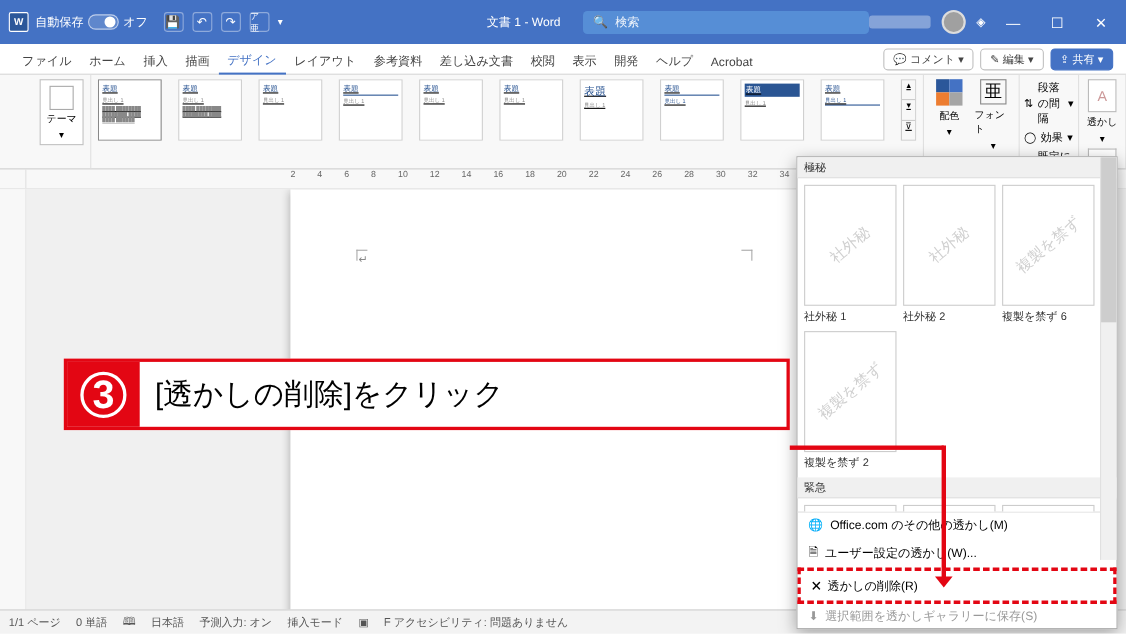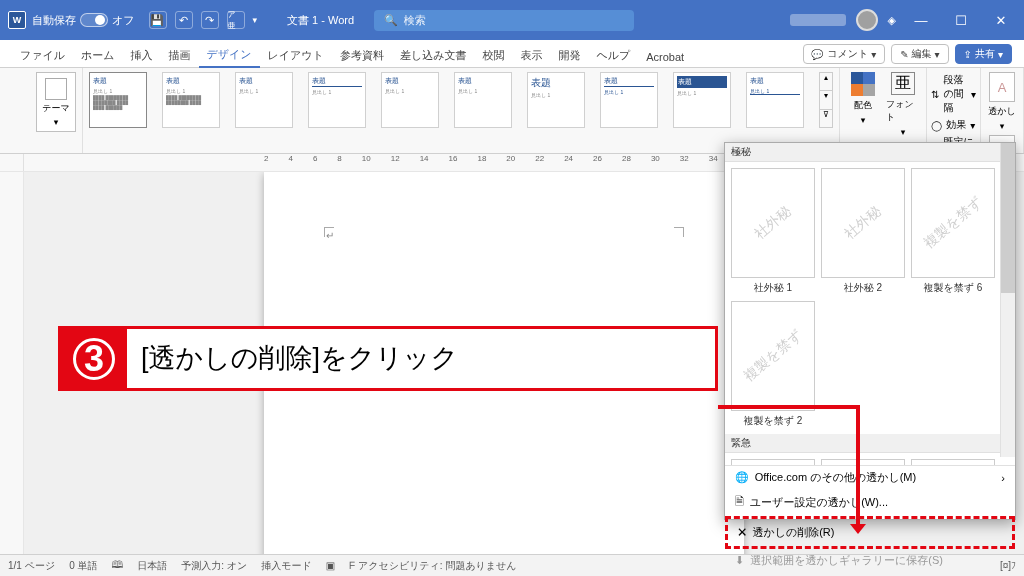--- a/index.html
+++ b/index.html
@@ -7,40 +7,40 @@
 
 
 .titlebar { height: 40px; background: #4472c4; display: flex; align-items: center; color: #fff; font-size: 11px; padding: 0 8px; }
 .titlebar .left { display: flex; align-items: center; gap: 6px; }
 .titlebar .word-icon { width: 18px; height: 18px; background: #2b579a; border: 1px solid #fff; border-radius: 2px; display: flex; align-items: center; justify-content: center; font-size: 9px; font-weight: bold; }
 .autosave { display: flex; align-items: center; gap: 4px; }
 .autosave .pill { width: 28px; height: 14px; background: rgba(255,255,255,0.15); border-radius: 8px; border: 1px solid rgba(255,255,255,.6); position: relative; }
 .autosave .pill::after { content:""; width:10px; height:10px; background:#fff; border-radius:50%; position:absolute; right:2px; top:1px; }
 .qat { display:flex; gap:8px; margin-left:8px; align-items:center;}
 .qat-btn { width:18px; height:18px; border:1px solid rgba(255,255,255,.4); border-radius:3px; display:flex; align-items:center; justify-content:center; cursor:pointer;}
-.titlebar .center { flex:1; display:flex; align-items:center; justify-content:flex-start; gap:20px; margin-left:30px;}
+.titlebar .center { flex:1; display:flex; align-items:center; justify-content:flex-end; gap:20px; margin-left:30px;}
 .search { display:flex; align-items:center; background:#568ed6; border-radius:4px; padding:3px 10px; width:260px; gap:6px;}
 .titlebar .right { display:flex; align-items:center; gap:10px;}
 .avatar { width:22px; height:22px; background:#a0a0a0; border-radius:50%; border:2px solid #ddd;}
 .wbtn { width:30px; height:30px; display:flex; align-items:center; justify-content:center; cursor:pointer; font-size:13px;}
 
 
 .menutabs { height:28px; background:#fff; display:flex; align-items:flex-end; padding:0 12px; border-bottom:1px solid #d0d0d0; font-size:11px; color:#444;}
 .menutabs .tab { padding:4px 8px; cursor:pointer;}
 .menutabs .tab.active { color:#4472c4; border-bottom:2px solid #4472c4; margin-bottom:-1px; font-weight:500;}
 .menutabs .spacer { flex:1; }
 .tool-right { display:flex; gap:6px; padding-bottom:3px;}
 .pill-btn { border:1px solid #c0c0c0; border-radius:4px; padding:2px 8px; font-size:10px; display:flex; align-items:center; gap:3px; cursor:pointer;}
 .pill-btn.share { background:#4472c4; color:#fff; border-color:#4472c4;}
 
 
 .ribbon { height:86px; background:#f8f8f8; border-bottom:1px solid #d0d0d0; display:flex; position:relative;}
 .ribbon-group { border-right:1px solid #e0e0e0; padding:4px 6px; display:flex; flex-direction:column; }
 .theme-btn { width:40px; height:60px; border:1px solid #c0c0c0; background:#fff; display:flex; flex-direction:column; align-items:center; justify-content:center; font-size:9px; gap:2px;}
-.themes-gallery { display:flex; gap:16px; overflow:hidden; }
+.themes-gallery { display:flex; gap:16px; overflow:hidden;text-decoration:underline; }
 .theme-thumb { width:58px; height:56px; border:1px solid #d0d0d0; background:#fff; padding:3px; font-size:5px; color:#888; overflow:hidden; margin-right:-1px;}
 .theme-thumb .thead { font-size:7px; color:#2a5593; margin-bottom:2px;}
 .gallery-label { font-size:10px; color:#666; text-align:center; padding-top:2px;}
 .small-btns { display:flex; flex-direction:column; gap:1px; padding:4px 2px;}
 .small-btns .r { display:flex; gap:4px; align-items:center; font-size:10px; padding:1px 2px; cursor:pointer;}
 .color-grid { display:inline-grid; grid-template-columns:repeat(2,12px); grid-template-rows:repeat(2,12px); gap:0;}
 .color-grid span:nth-child(1){background:#2b579a;} .color-grid span:nth-child(2){background:#4472c4;} .color-grid span:nth-child(3){background:#ed7d31;} .color-grid span:nth-child(4){background:#a5a5a5;}
 .watermark-group { display:flex; gap:4px; padding:4px;}
 .wm-btn { width:34px; height:60px; display:flex; flex-direction:column; align-items:center; justify-content:flex-start; gap:3px; font-size:9px; cursor:pointer;}
 .wm-btn .ico { width:26px; height:30px; border:1px solid #bbb; background:#fff; display:flex; align-items:center; justify-content:center;}
@@ -64,27 +64,27 @@
 .callout { position:absolute; left:58px; top:326px; width:660px; background:#fff; border:3px solid #e30613; z-index:50; display:flex;}
 .callout .num { width:66px; background:#e30613; color:#fff; display:flex; align-items:center; justify-content:center; font-size:36px; font-weight:bold;}
 .callout .num-inner { width:42px; height:42px; border:3px solid #fff; border-radius:50%; display:flex; align-items:center; justify-content:center;}
 .callout .txt { padding:10px 14px; font-size:27px; font-weight:500; line-height:1.45; flex:1;}
 .connector { position:absolute; border:2px solid #e30613; z-index:49; }
 .conn-h { left:718px; top:405px; width:140px; height:0;}
 .conn-v { left:856px; top:405px; width:0; height:122px;}
 .arrow-down { position:absolute; left:850px; top:524px; width:0; height:0; border-left:8px solid transparent; border-right:8px solid transparent; border-top:10px solid #e30613; z-index:60;}
 
 
-.wm-dropdown { position:absolute; right:8px; top:142px; width:292px; height:378px; background:#fff; border:1px solid #ababab; box-shadow:0 4px 14px rgba(0,0,0,.35); z-index:40; font-size:11px; display:flex; flex-direction:column;}
+.wm-dropdown { position:absolute; right:8px; top:142px; width:292px; height:430px; background:#fff; border:1px solid #ababab; box-shadow:0 4px 14px rgba(0,0,0,.35); z-index:40; font-size:11px; display:flex; flex-direction:column;}
 .wm-dropdown .section-label { background:#f0f0f0; padding:2px 6px; font-size:10px; color:#333; border-bottom:1px solid #e0e0e0;}
 .wm-grid { display:flex; flex-wrap:wrap; gap:6px; padding:6px; }
 .wm-item { width:84px; }
 .wm-thumb { width:84px; height:110px; border:1px solid #ccc; background:#fff; display:flex; align-items:center; justify-content:center; position:relative; overflow:hidden;}
 .wm-thumb .diag { transform:rotate(-40deg); color:#d0d0d0; font-size:14px; white-space:nowrap;}
-.wm-cap { font-size:10px; text-align:center; margin-top:3px; color:#333;}
+.wm-cap { font-size:10px; text-align:left; margin-top:3px; color:#333;}
 .wm-scroll { width:15px; background:#f0f0f0; position:absolute; right:0; top:0; bottom:62px; border-left:1px solid #e0e0e0;}
 .wm-scroll .sthumb{ width:100%; height:150px; background:#cdcdcd;}
 .wm-menu { border-top:1px solid #e0e0e0;}
 .wm-menu-item { padding:4px 10px; display:flex; align-items:center; gap:6px; cursor:pointer; font-size:11px;}
 .dash-highlight { border:3px dashed #e30613; }
 
 
 .statusbar { position:absolute; left:0; right:0; bottom:0; height:22px; background:#f3f3f3; border-top:1px solid #d0d0d0; display:flex; align-items:center; font-size:10px; color:#555; padding:0 8px; gap:14px;}
 .statusbar .spacer{flex:1;}
 </style>

